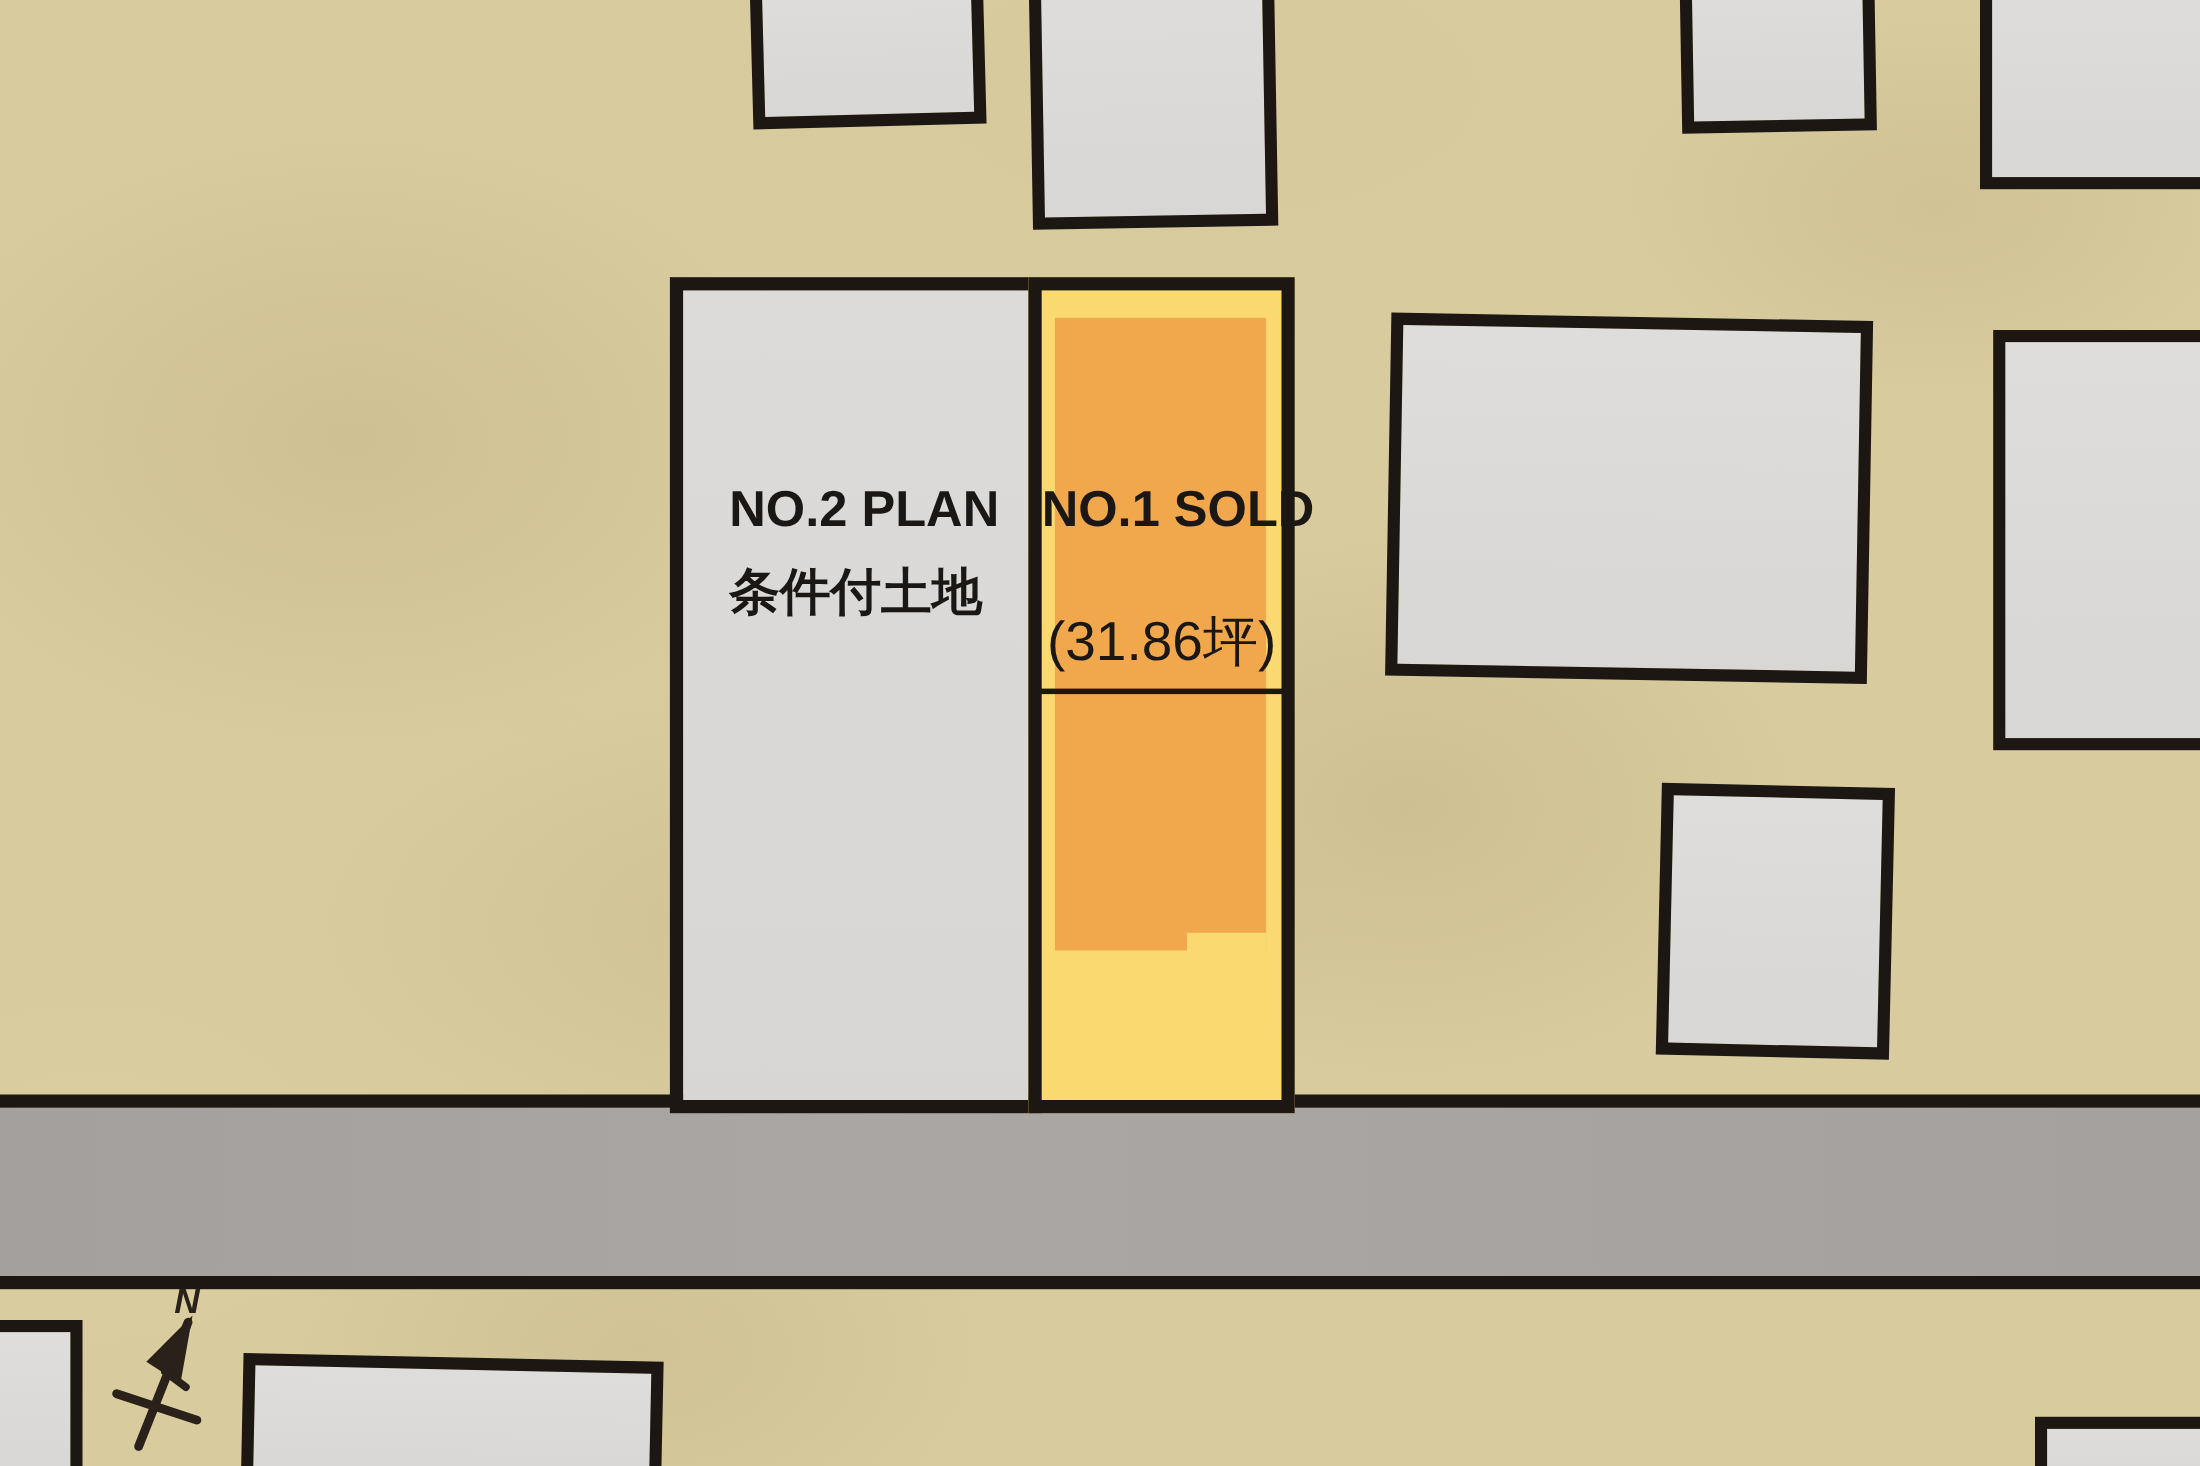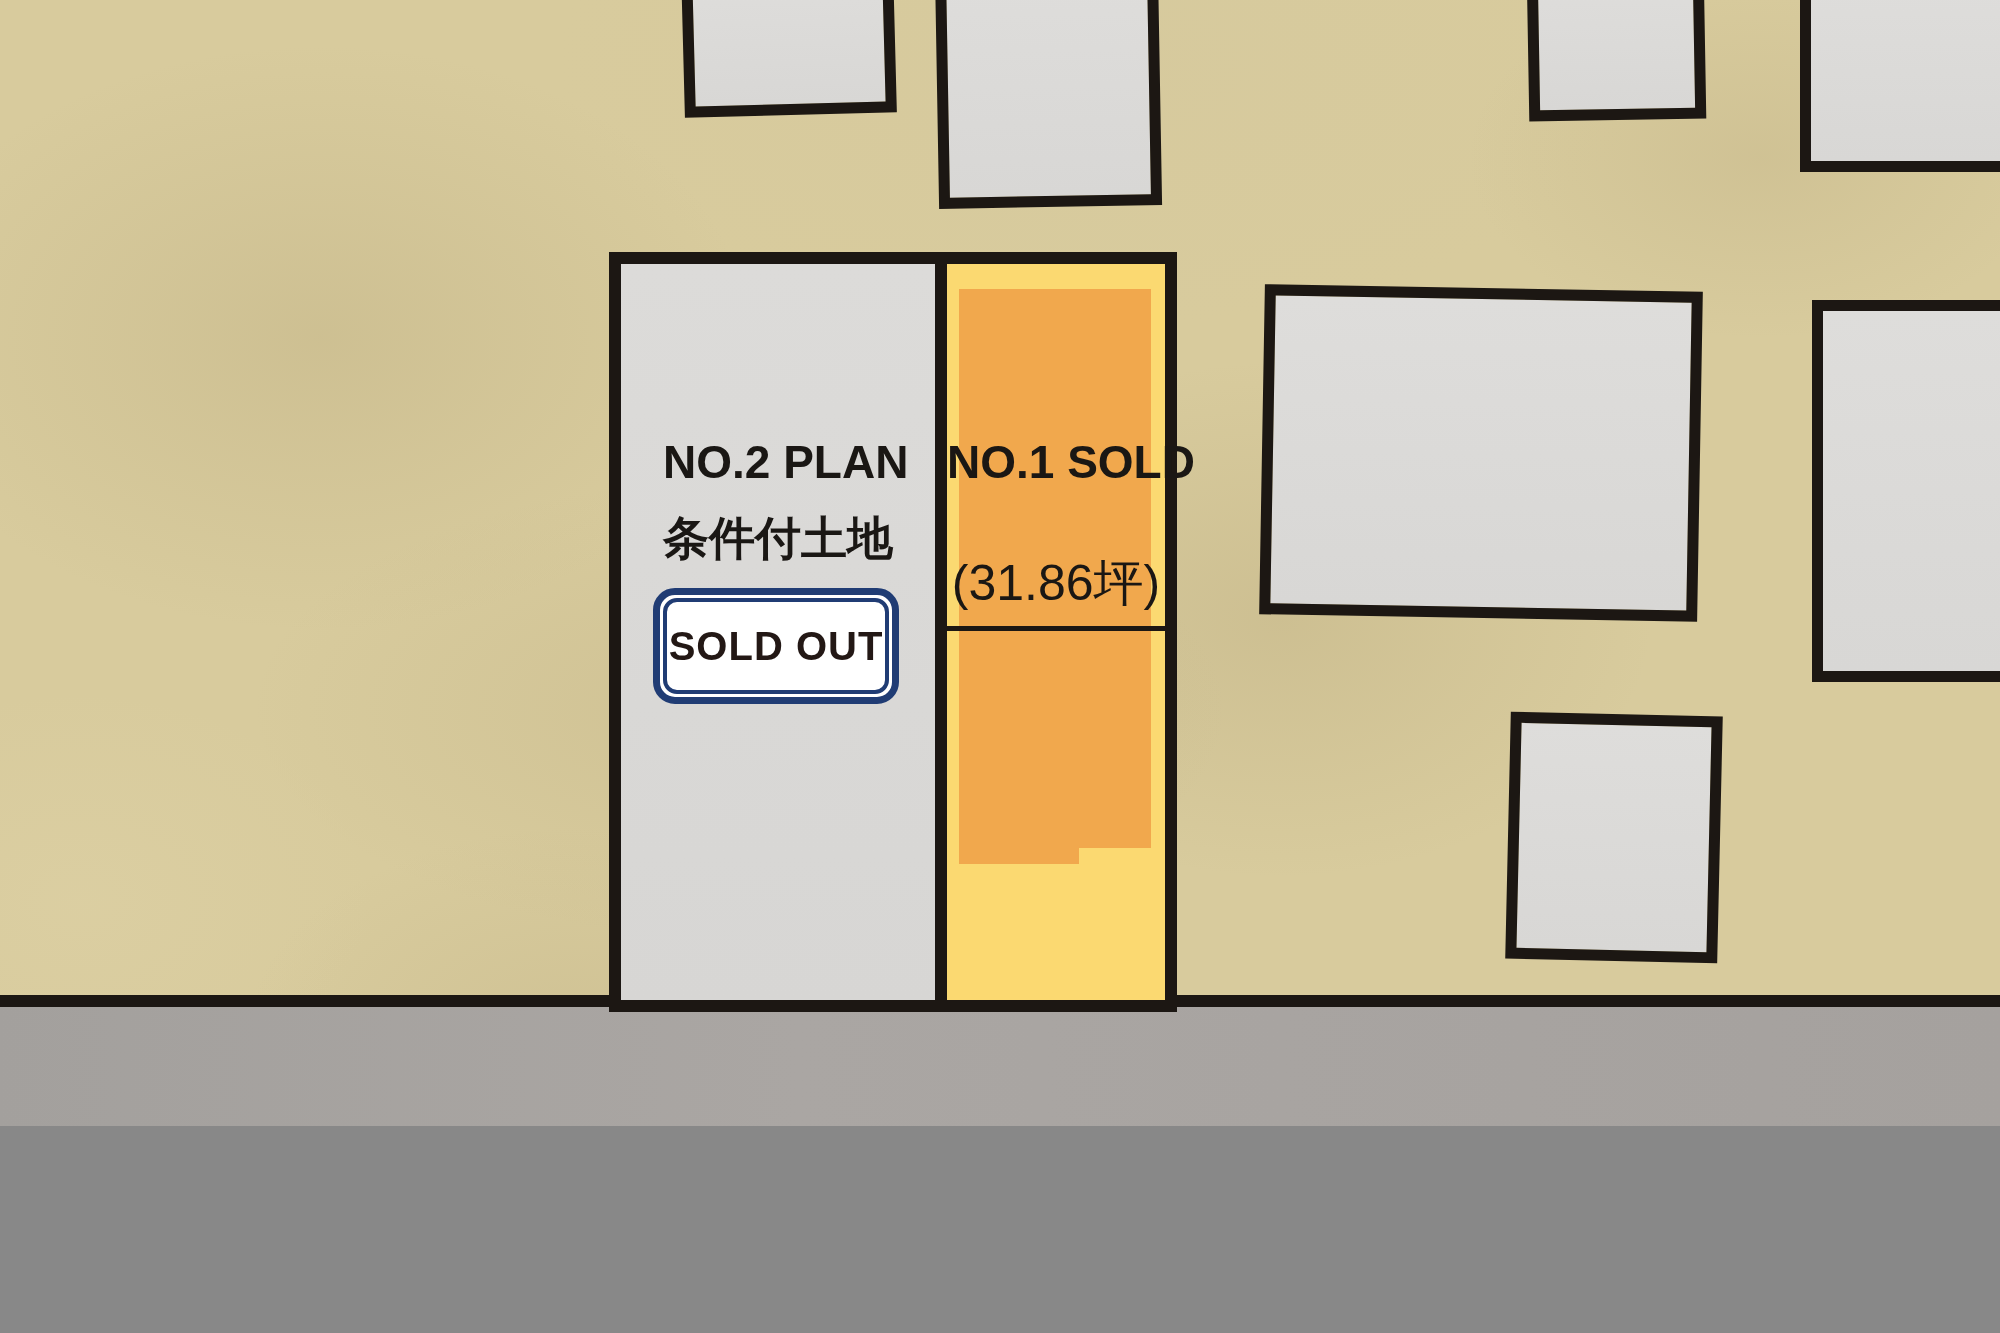--- a/index.html
+++ b/index.html
@@ -2,21 +2,21 @@
 <html><head>
 <meta charset="utf-8">
 <style>
   :root{
     --background:#d8cb9d; --road:#a7a3a0; --outline:#1c1713; --building-fill:#dbdad8;
     --plot2-fill:#d9d8d6; --plot1-fill:#fbd971; --plot1-inner:#f1a84d;
     --badge-border:#203c74; --badge-bg:#ffffff; --text:#1a1714;
   }
   html,body{margin:0;padding:0;background:#888;}
   #canvas{
-    position:relative; width:2000px; height:1126px; overflow:hidden;
+    position:relative; width:2000px; height:1333px; overflow:hidden;
     background:var(--background);
     font-family:"Liberation Sans","DejaVu Sans",sans-serif;
     color:var(--text);
   }
   .wash{
     position:absolute; inset:0; pointer-events:none;
     background-image:
       radial-gradient(620px 420px at 16% 30%, rgba(164,147,103,0.20), transparent 70%),
       radial-gradient(700px 330px at 37% 63%, rgba(164,147,103,0.16), transparent 70%),
       radial-gradient(520px 360px at 64% 55%, rgba(156,138,95,0.18), transparent 72%),
@@ -88,25 +88,20 @@
   <div class="building bG"></div>
   <div class="building bH"></div>
   <div class="building bI"></div>
   <div class="building bJ"></div>
 
   <div class="road"></div>
 
   <div class="plot plot2">
     <div class="plot-label p2-title">NO.2 PLAN</div>
     <div class="plot-label p2-cond">条件付土地</div>
-    <div class="badge">
-      <div class="badge-inner">
-        <span class="badge-text">SOLD OUT</span>
-      </div>
-    </div>
   </div>
 
   <div class="plot plot1">
     <div class="p1-inner"></div>
     <div class="p1-notch"></div>
     <div class="p1-text p1-title">NO.1 SOLD</div>
     <div class="p1-text p1-tsubo">(31.86坪)</div>
     <div class="p1-line"></div>
   </div>
 

